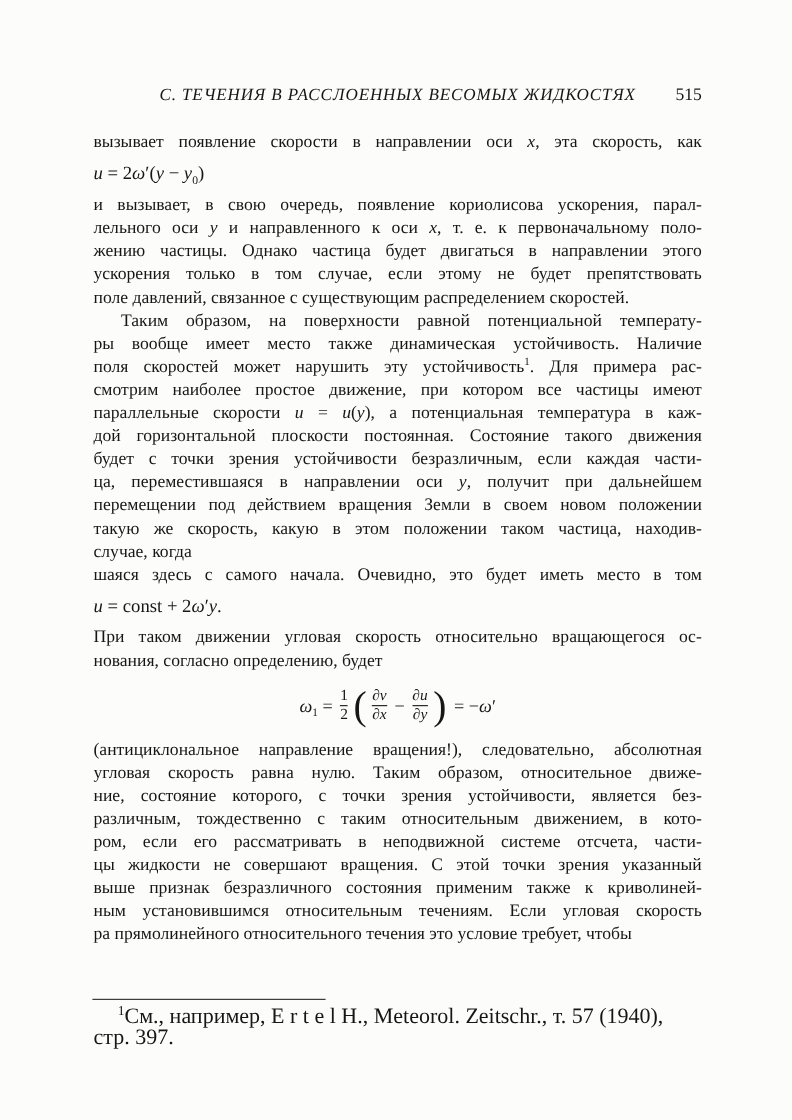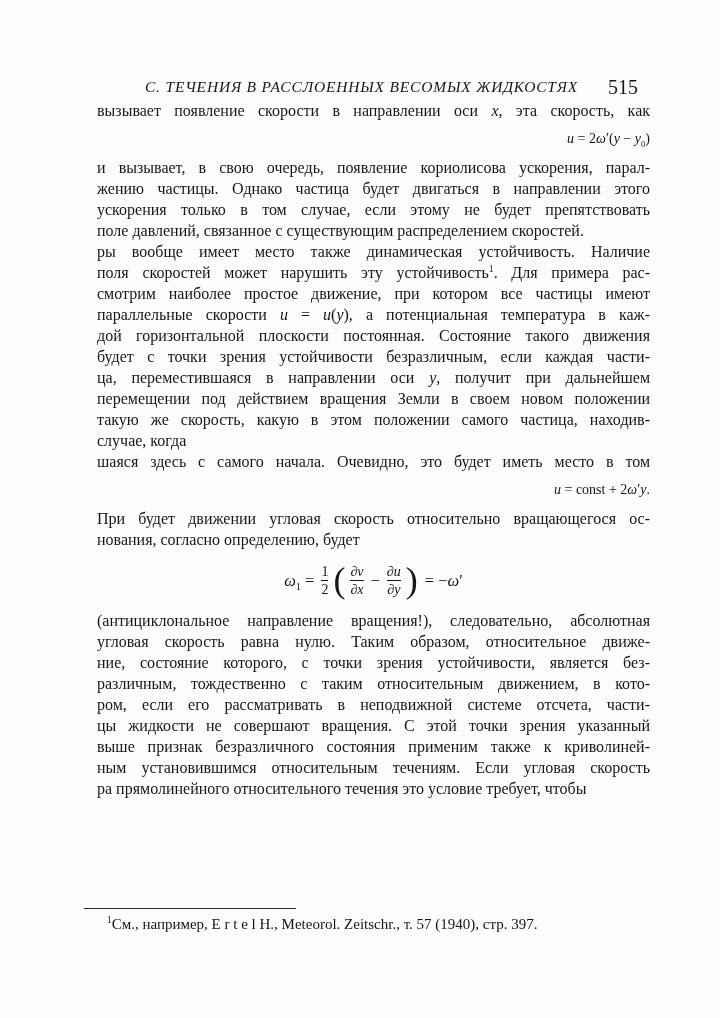--- a/index.html
+++ b/index.html
@@ -30,46 +30,45 @@
   }
   .header-title {
     font-style: italic;
     letter-spacing: 0.8px;
   }
   .page-number {
     position: absolute;
     right: 0;
     top: 0;
     font-style: normal;
-    font-size: 20px;
+    font-size: 16px;
     letter-spacing: 0;
   }
   
   .body-text {
     position: absolute;
-    top: 100px;
+    top: 119px;
     left: 85px;
     width: 553px;
     font-size: 16px;
     line-height: 21px;
-    margin-left: 12px;
   }
   .paragraph { margin: 0; }
   .line {
     text-align: justify;
     text-align-last: justify;
     white-space: normal;
   }
   .line.last { text-align-last: left; }
   .line.indent { text-indent: 25px; }
   
   .formula {
-    text-align: right;
+    text-align: left;
     font-style: normal;
-    font-size: 14px;
+    font-size: 17px;
     line-height: 24px;
     margin: 6px 0;
   }
   
   .formula-display {
     display: flex;
     align-items: center;
     justify-content: center;
     gap: 5px;
     margin: 8px 0;
@@ -108,21 +107,21 @@
     top: 908px;
     left: 84px;
     width: 212px;
     border-top: 1.3px solid #2a2a2a;
   }
   .footnote {
     position: absolute;
     top: 915px;
     left: 85px;
     width: 553px;
-    font-size: 15px;
+    font-size: 20px;
     line-height: 19px;
     text-indent: 22px;
   }
 </style>
 </head>
 <body style="background: rgb(252, 252, 251); color: rgb(22, 22, 22);">
 
 <div class="page">
 
   <div class="running-header">
@@ -130,40 +129,42 @@
     <span class="page-number">515</span>
   </div>
 
   <div class="body-text">
       <div class="paragraph">
         <div class="line">вызывает появление скорости в направлении оси <i>x</i>, эта скорость, как</div>
       </div>
       <div class="formula"><i>u</i> = 2<i>ω</i>′(<i>y</i> − <i>y</i><sub>0</sub>)</div>
       <div class="paragraph">
         <div class="line">и вызывает, в свою очередь, появление кориолисова ускорения, парал-</div>
+        <div class="line">лельного оси <i>y</i> и направленного к оси <i>x</i>, т. е. к первоначальному поло-</div>
         <div class="line">жению частицы. Однако частица будет двигаться в направлении этого</div>
         <div class="line">ускорения только в том случае, если этому не будет препятствовать</div>
         <div class="line last">поле давлений, связанное с существующим распределением скоростей.</div>
       </div>
       <div class="paragraph">
+        <div class="line indent">Таким образом, на поверхности равной потенциальной температу-</div>
         <div class="line">ры вообще имеет место также динамическая устойчивость. Наличие</div>
         <div class="line">поля скоростей может нарушить эту устойчивость<sup>1</sup>. Для примера рас-</div>
         <div class="line">смотрим наиболее простое движение, при котором все частицы имеют</div>
         <div class="line">параллельные скорости <i>u</i> = <i>u</i>(<i>y</i>), а потенциальная температура в каж-</div>
         <div class="line">дой горизонтальной плоскости постоянная. Состояние такого движения</div>
         <div class="line">будет с точки зрения устойчивости безразличным, если каждая части-</div>
         <div class="line">ца, переместившаяся в направлении оси <i>y</i>, получит при дальнейшем</div>
         <div class="line">перемещении под действием вращения Земли в своем новом положении</div>
-        <div class="line">такую же скорость, какую в этом положении самого частица, находив-</div>
+        <div class="line">такую же скорость, какую в этом положении таком частица, находив-</div>
         <div class="line last">случае, когда</div>
         <div class="line">шаяся здесь с самого начала. Очевидно, это будет иметь место в том</div>
       </div>
       <div class="formula"><i>u</i> = const + 2<i>ω</i>′<i>y</i>.</div>
       <div class="paragraph">
-        <div class="line">При будет движении угловая скорость относительно вращающегося ос-</div>
+        <div class="line">При таком движении угловая скорость относительно вращающегося ос-</div>
         <div class="line last">нования, согласно определению, будет</div>
       </div>
       <div class="formula-display">
         <span class="lhs"><i>ω</i><sub>1</sub> =</span>
         <span class="frac">
           <span class="num">1</span>
           <span class="bar"></span>
           <span class="den">2</span>
         </span>
         <span class="paren">(</span>

